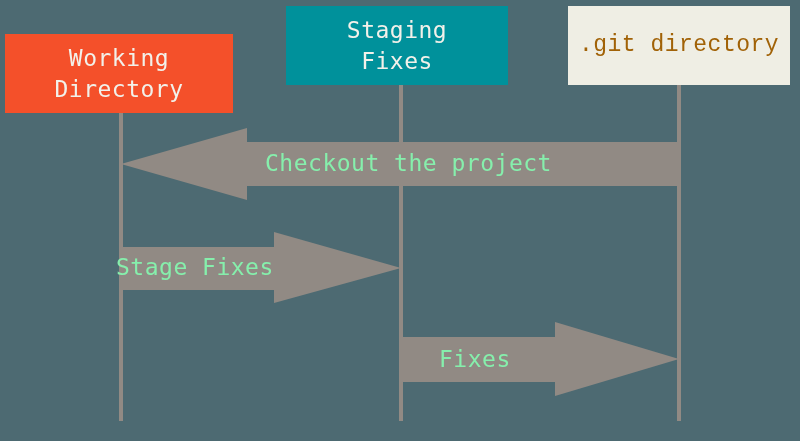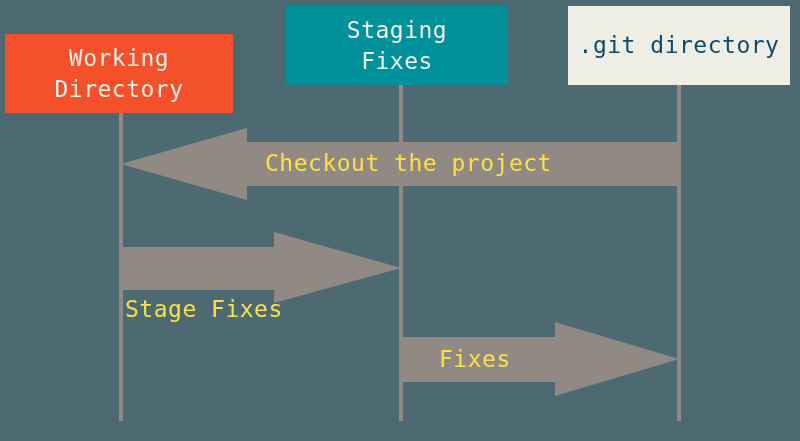--- a/index.html
+++ b/index.html
@@ -48,42 +48,43 @@
     margin-top: 28px;
   }
   #box-staging {
     left: 286px; width: 222px;
     background: #00919b;
     color: #f2f1ea;
   }
   #box-repo {
     left: 568px; width: 222px;
     background: #efeee4;
-    color: #0c4a6e;
+    color: #a16207;
+    font-family: Liberation Mono, monospace;
   }
   .node-line { display: block; }
 
   
   #arrow-layer {
     position: absolute;
     left: 0; top: 0;
     width: 800px; height: 441px;
   }
   .arrow-shape { fill: #918a84; }
 
   
   .arrow-label {
     position: absolute;
-    color: #fde047;
+    color: #86efac;
     font-size: 23px;
     letter-spacing: 0.5px;
     white-space: pre;
   }
   #label-checkout { left: 265px; top: 150px; }
-  #label-stage    { left: 125px; top: 254px; margin-top: 42px; }
+  #label-stage    { left: 116px; top: 254px; }
   #label-commit   { left: 439px; top: 346px; }
 </style>
 </head>
 <body>
 
 <div id="canvas">
 
   <div class="lifeline" id="lifeline-working"></div>
   <div class="lifeline" id="lifeline-staging"></div>
   <div class="lifeline" id="lifeline-repo"></div>

